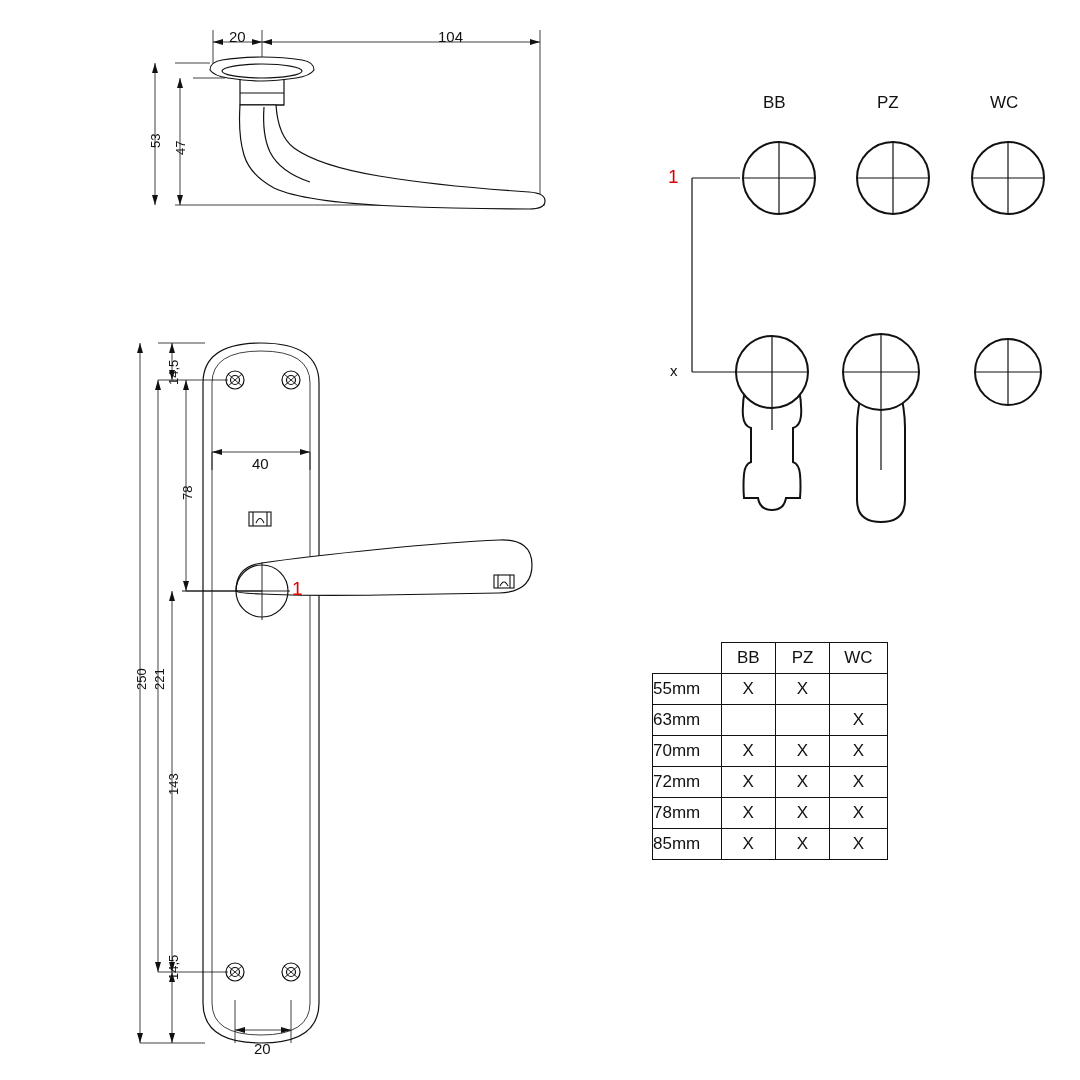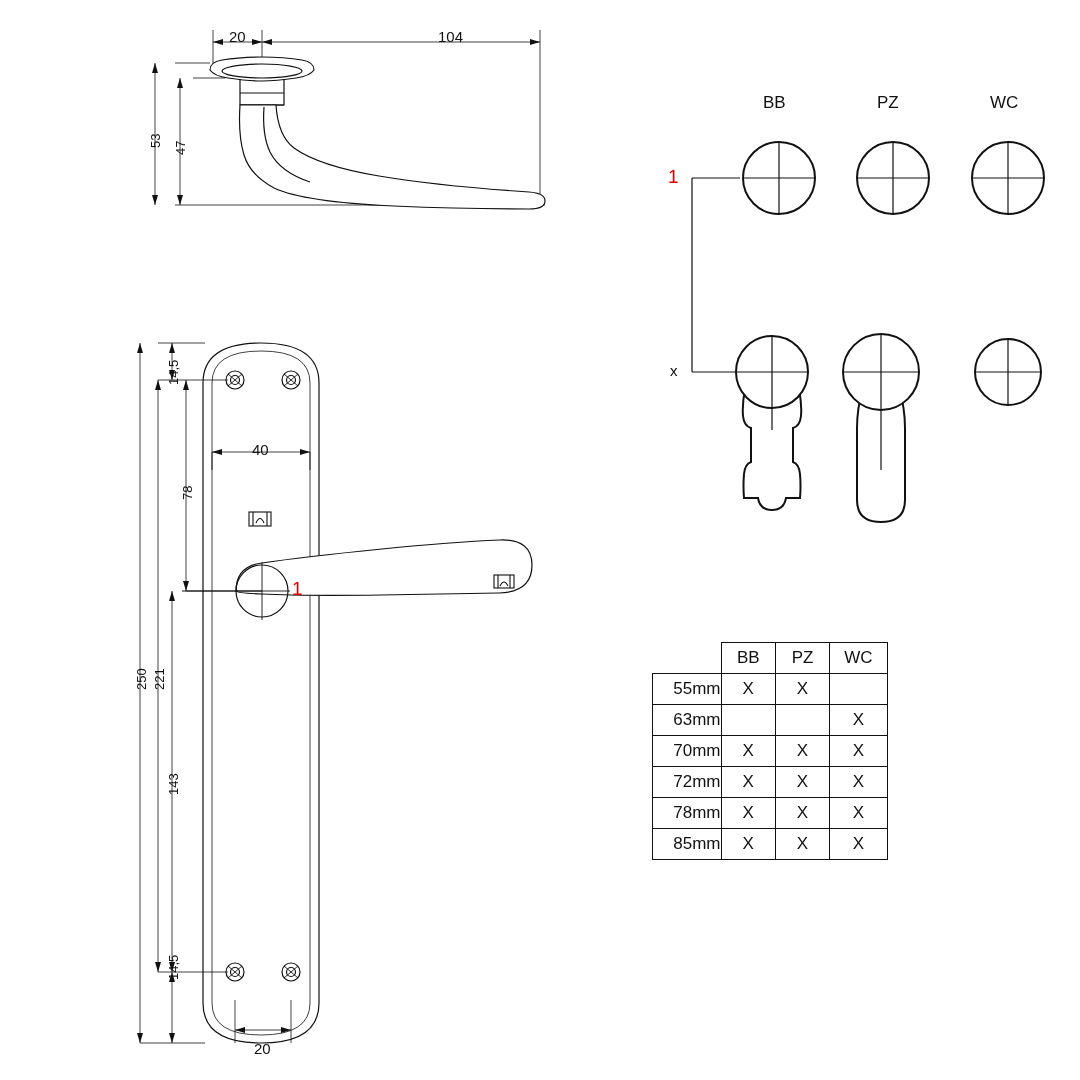--- a/index.html
+++ b/index.html
@@ -7,21 +7,21 @@
   .stage{position:absolute;left:0;top:0;width:888px;height:1080px;}
   svg{display:block;}
   .lbl{position:absolute;font-size:15px;color:#111;white-space:nowrap;}
   .lbl.sm{font-size:13px;}
   .lbl.red{color:#e00000;font-size:19px;}
   .vert{transform:rotate(-90deg);transform-origin:left top;}
   
   .tbl{position:absolute;left:652px;top:642px;border-collapse:collapse;font-size:17px;}
   .tbl td,.tbl th{border:1px solid #111;height:30px;text-align:center;font-weight:normal;padding:0;}
   .tbl th{font-size:17px;}
-  .tbl .rowhead{width:100px;text-align:right;}
+  .tbl .rowhead{width:100px;text-align:left;}
   .tbl .colc{width:103px;}
   .tbl .first-blank{border-top:none;border-left:none;}
   .hdr-lbl{position:absolute;font-size:17px;}
 </style>
 </head>
 <body>
 
 <div class="stage">
 
 <svg width="1080" height="1080" viewBox="0 0 1080 1080">
@@ -184,21 +184,21 @@
     </g>
   </g>
 </svg>
 
 <div class="lbl" style="left:229px;top:28px;">20</div>
 <div class="lbl" style="left:406px;top:28px;margin-left:32px;">104</div>
 <div class="lbl sm vert" style="left:148px;top:148px;">53</div>
 <div class="lbl sm vert" style="left:173px;top:155px;">47</div>
 
 <div class="lbl sm vert" style="left:166px;top:385px;">14,5</div>
-<div class="lbl" style="left:252px;top:441px;">40</div>
+<div class="lbl" style="left:252px;top:455px;">40</div>
 <div class="lbl sm vert" style="left:180px;top:500px;">78</div>
 <div class="lbl sm vert" style="left:134px;top:690px;">250</div>
 <div class="lbl sm vert" style="left:152px;top:690px;">221</div>
 <div class="lbl sm vert" style="left:166px;top:795px;">143</div>
 <div class="lbl sm vert" style="left:166px;top:980px;">14,5</div>
 <div class="lbl" style="left:254px;top:1040px;">20</div>
 
 <div class="lbl red" style="left:292px;top:578px;">1</div>
 <div class="lbl red" style="left:668px;top:166px;">1</div>
 <div class="lbl" style="left:670px;top:362px;">x</div>

